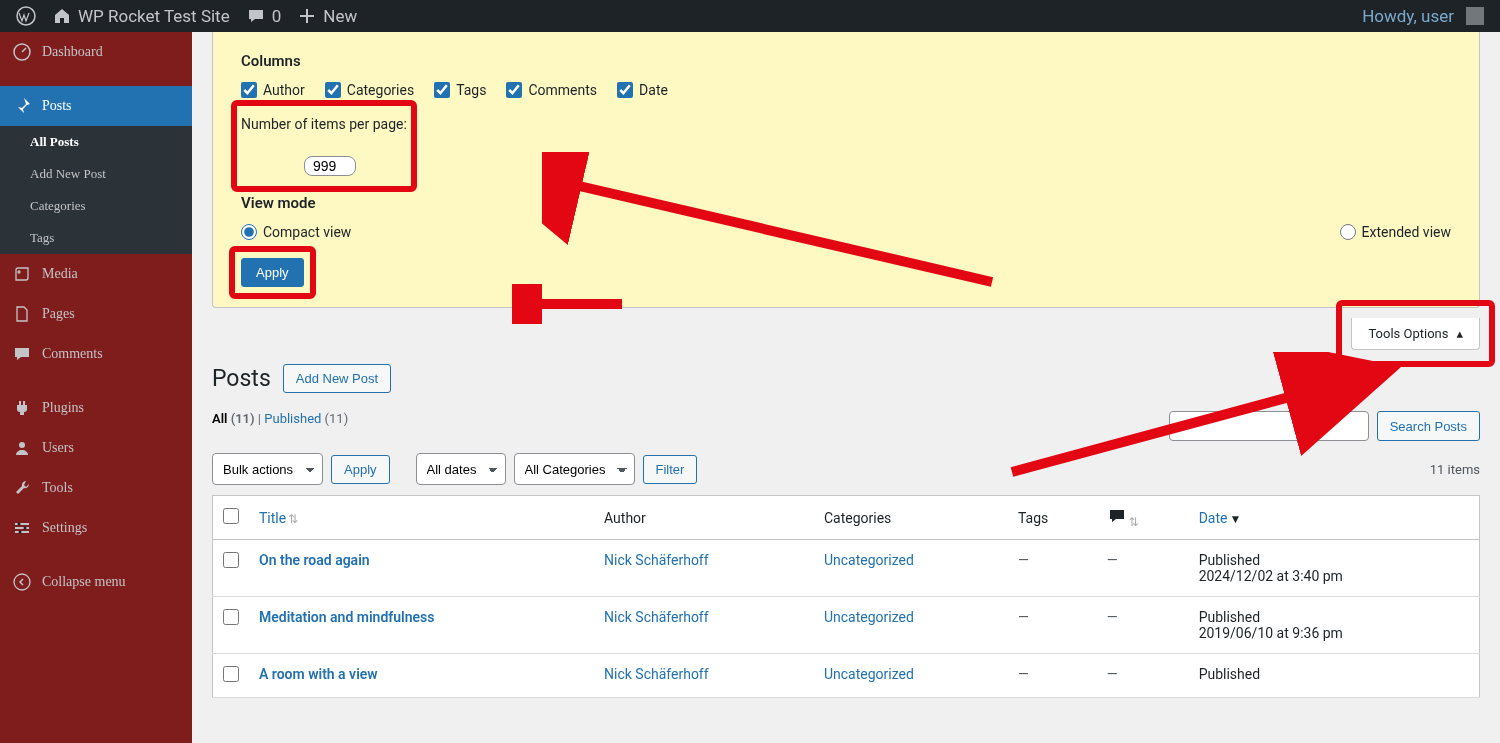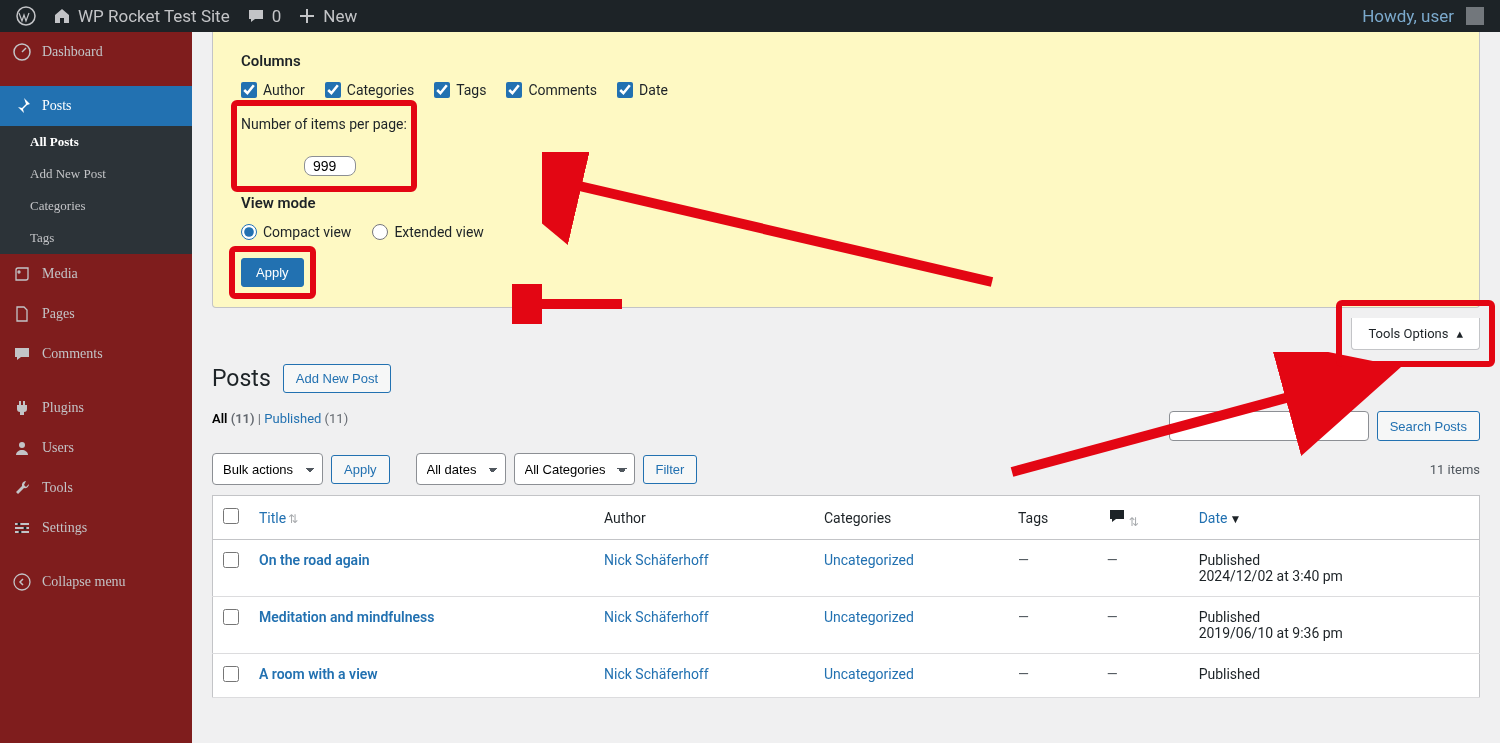--- a/index.html
+++ b/index.html
@@ -27,21 +27,21 @@
 
 .main { flex: 1; padding: 0 20px 20px 20px; position: relative; }
 .panel { background: #fef9c3; border: 1px solid #c3c4c7; border-top: none; padding: 20px 28px; border-bottom-left-radius: 4px; border-bottom-right-radius: 4px; margin-bottom: 10px; }
 .panel h3 { font-size: 15px; font-weight: 600; margin-bottom: 12px; }
 .panel .section { margin-bottom: 18px; }
 .check-row { display: flex; align-items: center; gap: 20px; }
 .chk { display: flex; align-items: center; gap: 6px; font-size: 14px; }
 .chk input[type=checkbox] { width: 16px; height: 16px; accent-color: #2271b1; }
 .pag-row { display: flex; align-items: center; gap: 8px; font-size: 14px; }
 .num-input { width: 52px; height: 20px; border: 1px solid #8c8f94; border-radius: 8px; padding: 0 4px 0 8px; font-size: 14px; margin-left: 12px; }
-.radio-row { display: flex; align-items: center; gap: 21px; font-size: 14px; }
+.radio-row { display: flex; align-items: center; gap: 32px; font-size: 14px; justify-content: space-between; }
 .radio-row input[type=radio] { width: 16px; height: 16px; accent-color: #2271b1; }
 .btn-primary { background: #2271b1; color: #fff; border: 1px solid #2271b1; border-radius: 3px; padding: 6px 14px; font-size: 13px; cursor: pointer; }
 
 
 .redbox { position: relative; }
 .redbox::before { content: ''; position: absolute; border: 6px solid #e30613; border-radius: 6px; pointer-events: none; }
 .red-pagination::before { left: -10px; top: -16px; right: -10px; bottom: -16px; }
 .red-apply::before { left: -12px; top: -12px; right: -12px; bottom: -12px; }
 
 

